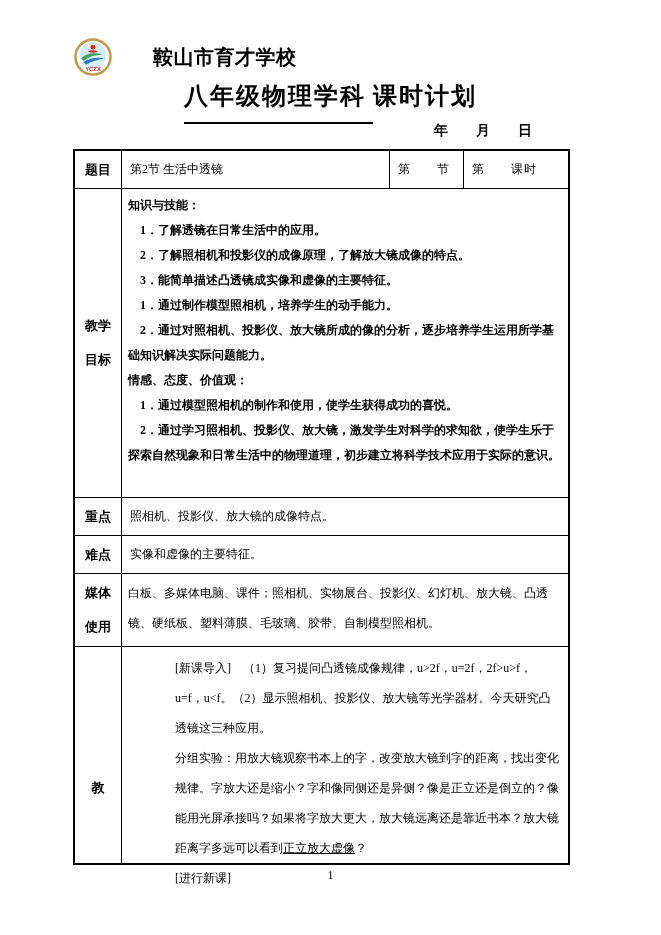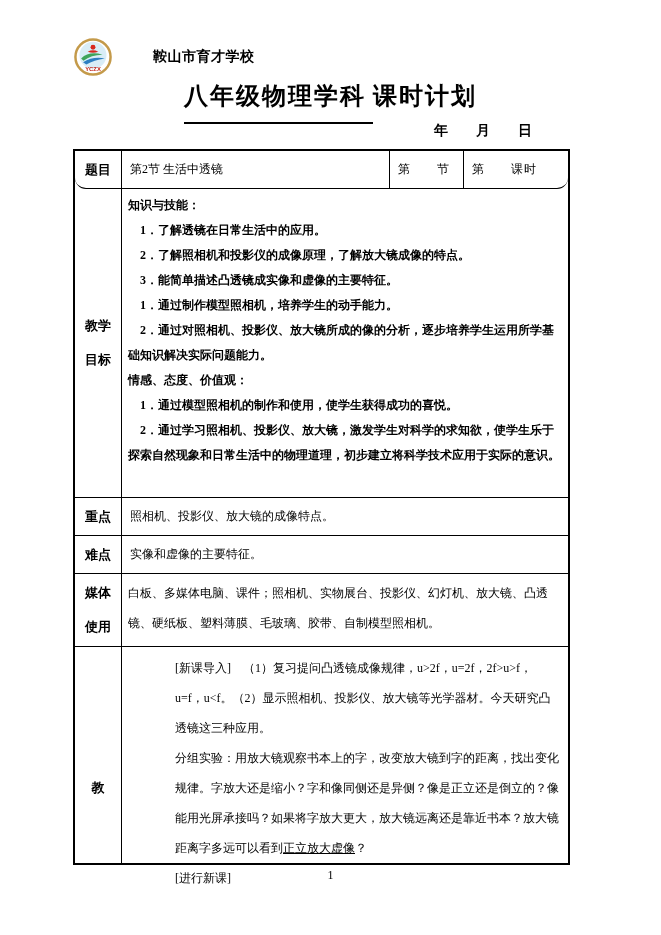--- a/index.html
+++ b/index.html
@@ -6,21 +6,21 @@
   body {
     width:661px; height:935px; background:#ffffff; color:#000;
     font-family:"Liberation Serif","DejaVu Serif",serif;
     position:relative; overflow:hidden;
   }
   
   .header { display:flex; align-items:center; gap:9px; padding:38px 0 0 74px; }
   .logo { width:38px; height:38px; flex-shrink:0; }
   .school-name {
     font-family:Liberation Sans, sans-serif;
-    font-weight:bold; font-size:14px; letter-spacing:0.5px;padding-left:32px;
+    font-weight:bold; font-size:20px; letter-spacing:0.5px;padding-left:32px;
   }
   .doc-title {
     text-align:center; font-size:24px; font-weight:bold;
     margin-top:4px; letter-spacing:2px;
   }
   .title-underlined { border-bottom:2.5px solid #000; padding-bottom:13px; padding-right:7px; }
   .date-line {
     width:max-content; margin:10px 122px 0 auto;
     font-weight:bold; font-size:14px; letter-spacing:7px;
   }
@@ -31,21 +31,21 @@
   }
   .trow { display:flex; border-bottom:1px solid #000; align-items:stretch; }
   .trow:last-child { border-bottom:none; }
   .cell { box-sizing:border-box; border-right:1px solid #000; }
   .trow .cell:last-child { border-right:none; }
   .label-cell {
     width:47px; flex-shrink:0; display:flex; flex-direction:column;
     align-items:center; justify-content:center;
     font-weight:bold; font-size:13px; line-height:34px; text-align:center;
   }
-  .r-title { height:37px;border-radius:11px; }
+  .r-title { height:37px; }
   .r-title .cell { display:flex; align-items:center; }
   .title-value { width:268px; padding-left:8px; }
   .section-cell { width:74px; padding-left:8px; letter-spacing:1px; }
   .period-cell { flex:1; padding-left:8px; letter-spacing:1px; }
   .r-objectives { min-height:308px; }
   .objectives-body { flex:1; padding:4px 8px 4px 6px; line-height:25px; }
   .objectives-body p { margin:0;font-weight:bold; }
   .indent { text-indent:1em; }
   .r-keypoint, .r-difficulty { height:37px; }
   .value-cell { flex:1; display:flex; align-items:center; padding-left:8px; }

